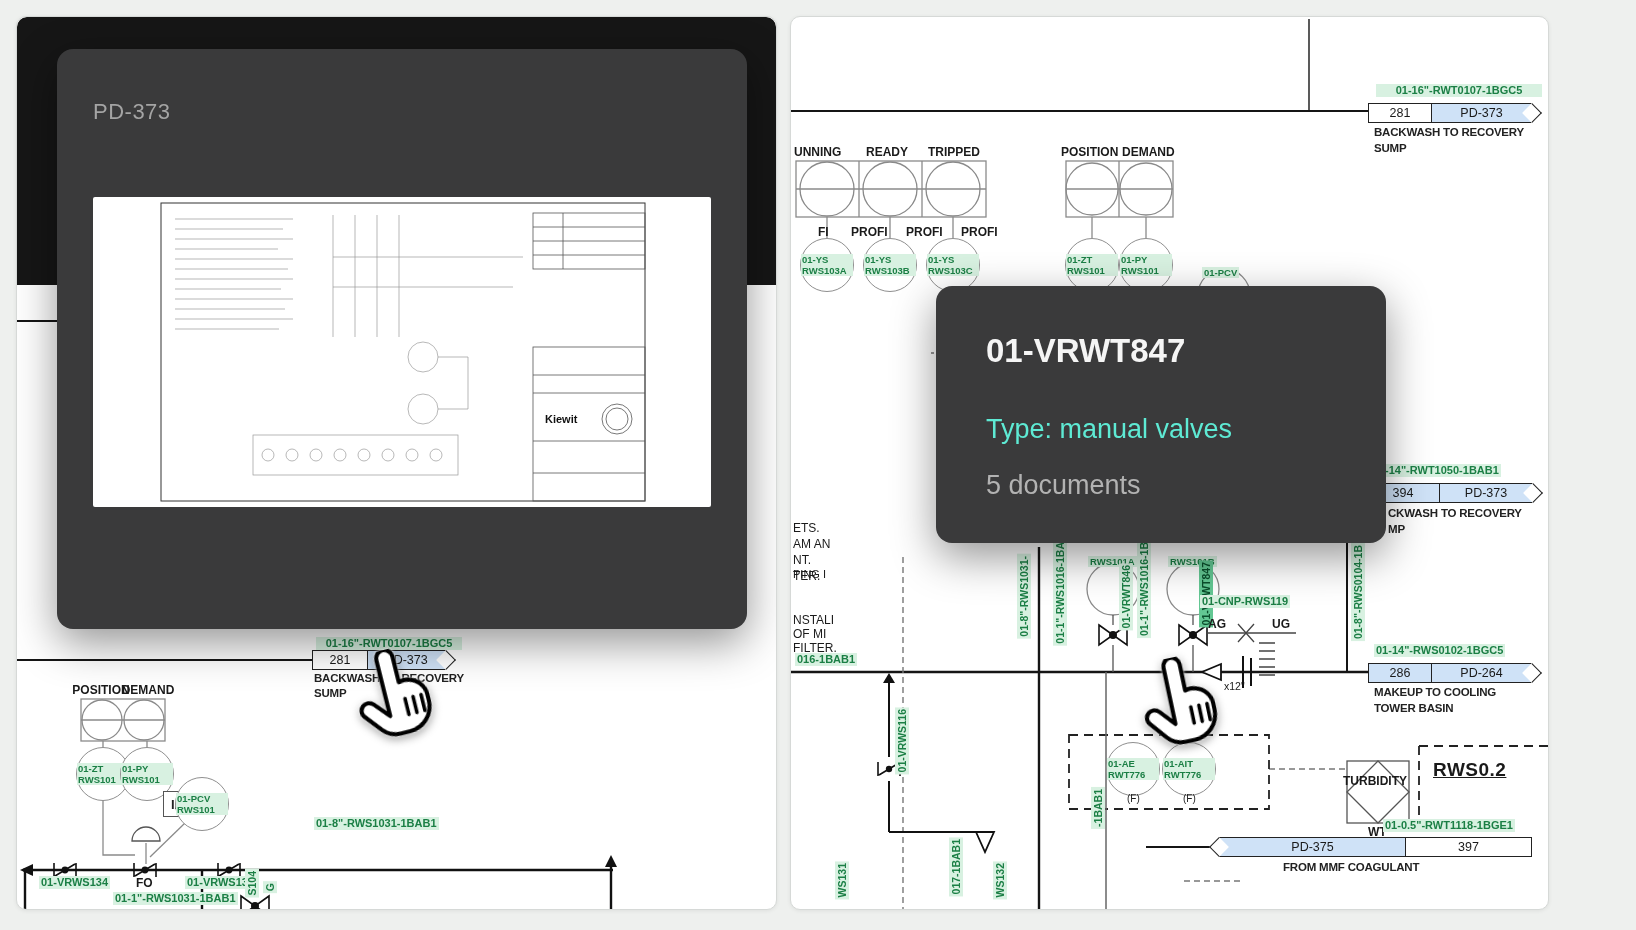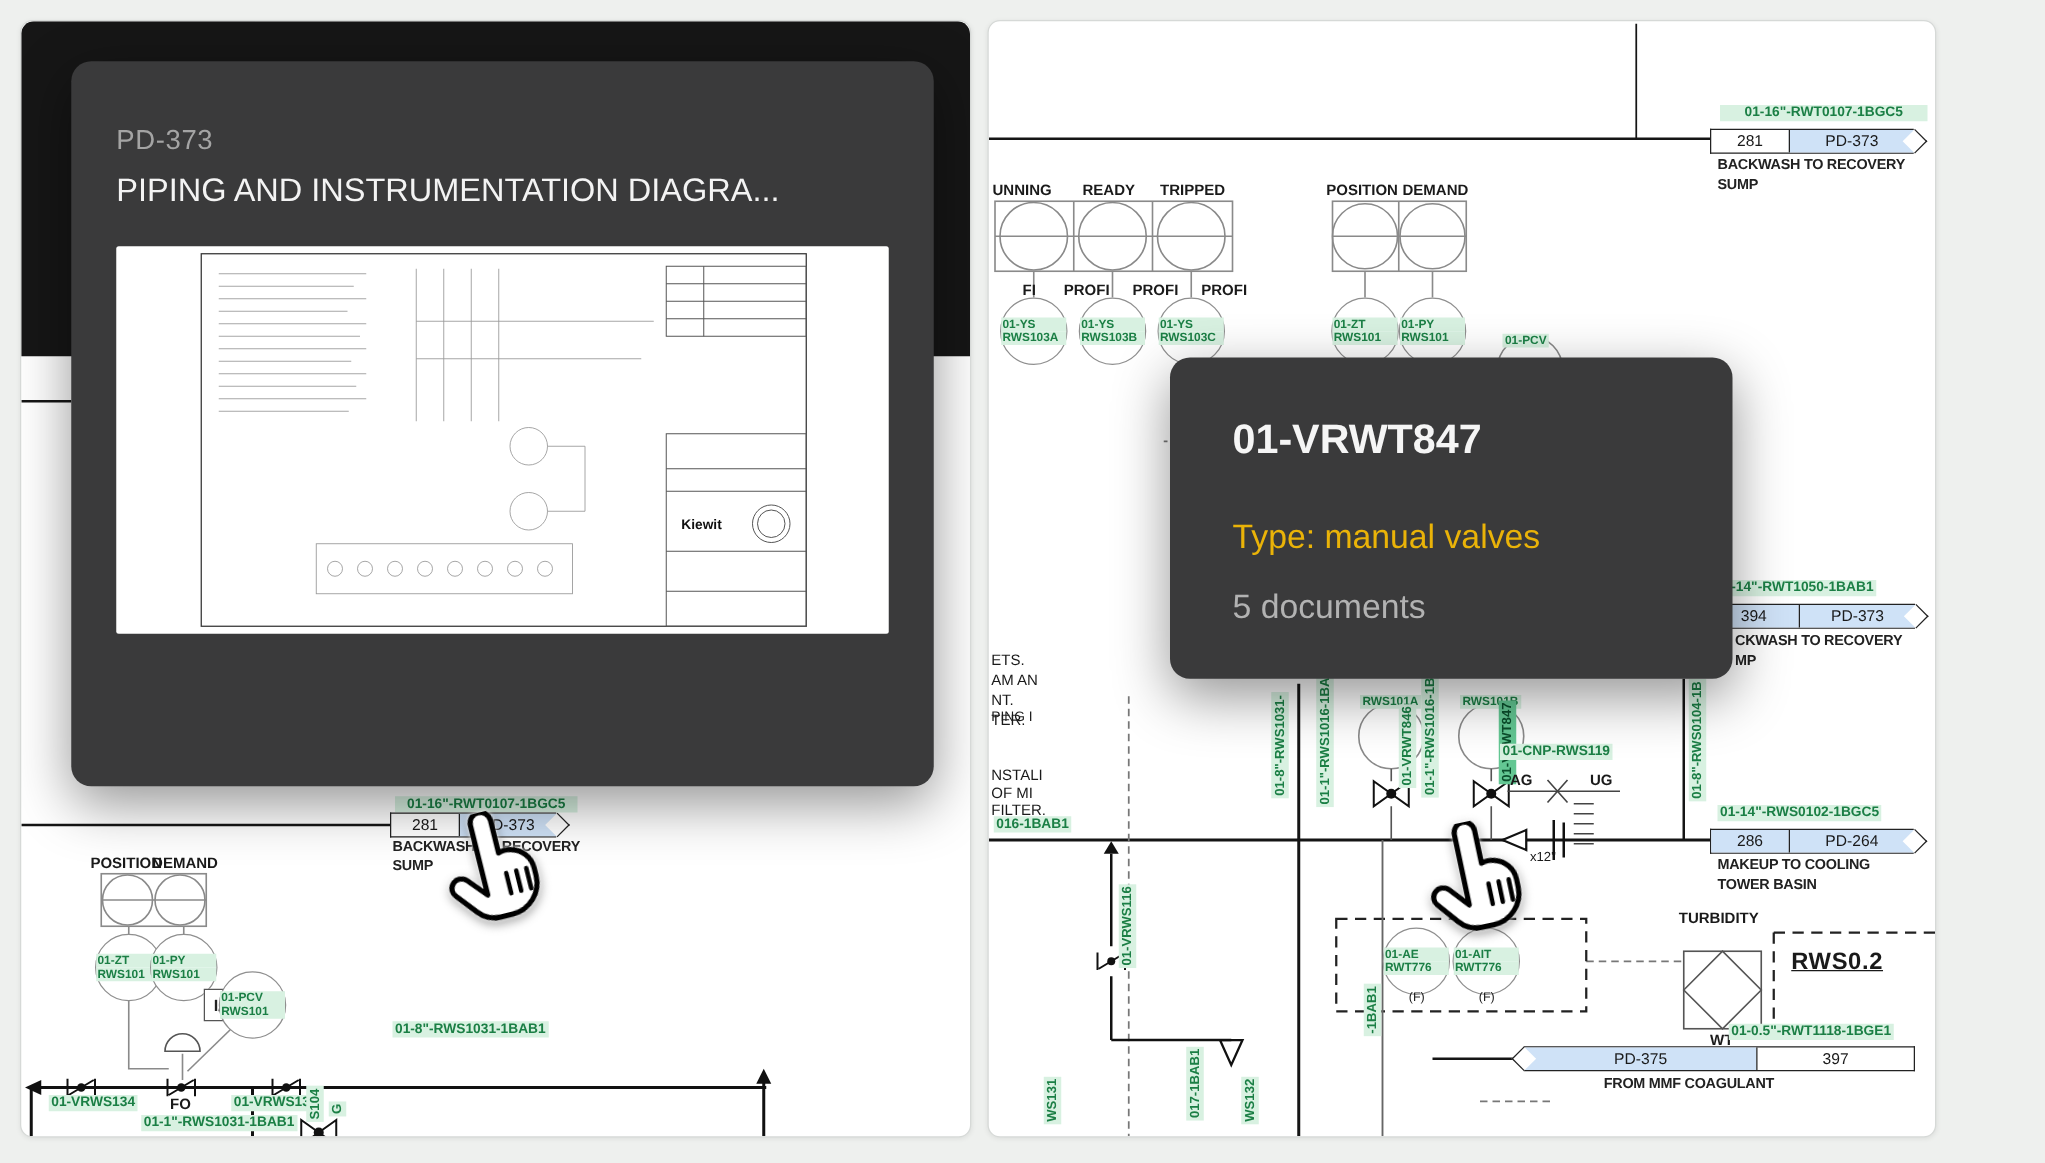--- a/index.html
+++ b/index.html
@@ -103,21 +103,20 @@
   <div class="glabel" style="left:22px;top:859px">01-VRWS134</div>
   <div class="blk bold" style="left:119px;top:859px">FO</div>
   <div class="glabel" style="left:168px;top:859px">01-VRWS135</div>
   <div class="glabel" style="left:96px;top:875px">01-1"-RWS1031-1BAB1</div>
   <div class="glabel" style="left:297px;top:800px">01-8"-RWS1031-1BAB1</div>
   <div class="vlabel" style="left:228px;top:852px">S104</div>
   <div class="vlabel" style="left:246px;top:864px">G</div>
 
   <div class="tooltip" style="left:40px;top:32px;width:690px;height:580px">
     <div class="tt-el" style="left:36px;top:50px;font-size:22px;color:#a4a4a4;letter-spacing:.5px">PD-373</div>
-    <div class="tt-el" style="left:36px;top:88px;font-size:26px;color:#f3f3f3">PIPING AND INSTRUMENTATION DIAGRA...</div>
     <div style="position:absolute;left:36px;top:148px;width:618px;height:310px;background:#fff;border-radius:2px">
       <svg width="618" height="310" viewBox="0 0 618 310">
         <rect x="68" y="6" width="484" height="298" fill="#fff" stroke="#333" stroke-width="1"></rect>
         <g stroke="#999" stroke-width="0.7" fill="none">
           <path d="M82 22 H200 M82 32 H190 M82 42 H200 M82 52 H185 M82 62 H200 M82 72 H195 M82 82 H200 M82 92 H188 M82 102 H200 M82 112 H192 M82 122 H200 M82 132 H186"></path>
           <path d="M240 18 V140 M262 18 V140 M284 18 V140 M306 18 V140"></path>
           <path d="M240 60 H430 M240 90 H420"></path>
           <circle cx="330" cy="160" r="15"></circle>
             <circle cx="330" cy="212" r="15"></circle>
           <path d="M345 160 H375 M345 212 H375 M375 160 V212"></path>
@@ -313,35 +312,35 @@
   <div class="inst" style="left:315px;top:725px">
     <span>01-AE</span>
       <span>RWT776</span>
   </div>
   <div class="inst" style="left:371px;top:725px">
     <span>01-AIT</span>
       <span>RWT776</span>
   </div>
   <div class="blk" style="left:336px;top:776px;font-size:10px">(F)</div>
   <div class="blk" style="left:392px;top:776px;font-size:10px">(F)</div>
-  <div class="blk bold" style="left:538px;top:710px;width:92px;text-align:center;font-size:12px">TURBIDITY</div>
+  <div class="blk bold" style="left:538px;top:757px;width:92px;text-align:center;font-size:12px">TURBIDITY</div>
   <div class="blk bold" style="left:577px;top:808px">WT</div>
   <div class="blk" style="left:642px;top:742px;font-size:19px;font-weight:700;text-decoration:underline;letter-spacing:.5px">RWS0.2</div>
 
   <div class="glabel" style="left:592px;top:802px">01-0.5"-RWT1118-1BGE1</div>
   <div class="tag lt" style="left:428px;top:820px">
     <span class="tipl"></span>
     <div class="c hlb" style="width:186px">PD-375</div>
     <div class="c" style="width:126px">397</div>
   </div>
   <div class="dest" style="left:492px;top:844px">FROM MMF COAGULANT</div>
 
   <div class="tooltip" style="left:145px;top:269px;width:450px;height:257px">
     <div class="tt-el" style="left:50px;top:46px;font-size:33px;font-weight:600;color:#f5f5f5">01-VRWT847</div>
-    <div class="tt-el" style="left:50px;top:128px;font-size:27px;color:#eab308">Type: manual valves</div>
+    <div class="tt-el" style="left:50px;top:128px;font-size:27px;color:#5eead4">Type: manual valves</div>
     <div class="tt-el" style="left:50px;top:184px;font-size:27px;color:#b2b2b2">5 documents</div>
   </div>
 
   <div class="cursor" style="left:348px;top:640px;width:80px;height:88px;transform:rotate(-12deg)">
     <svg width="80" height="88" viewBox="0 0 58 64">
       <path d="M23 6 C23 2.7 25.7 0 29 0 C32.3 0 35 2.7 35 6 L35 25.5 C37 24.8 39.8 24.6 42.6 25.4 C48.6 27 53 32.4 53 38.8 L53 43.5 C53 53.7 44.7 62 34.5 62 L27.5 62 C22.5 62 17.8 59.8 14.7 56 L4.8 43.9 C2.8 41.5 3.2 37.9 5.7 36 C8.1 34.2 11.5 34.6 13.5 36.9 L23 47.8 Z" fill="#fff" stroke="#000" stroke-width="3" stroke-linejoin="round"></path>
       <path d="M36.5 38 L36.5 50 M42.5 38 L42.5 50 M48.5 38 L48.5 50" stroke="#000" stroke-width="2.6" stroke-linecap="round" fill="none"></path>
     </svg>
   </div>
 </div>

